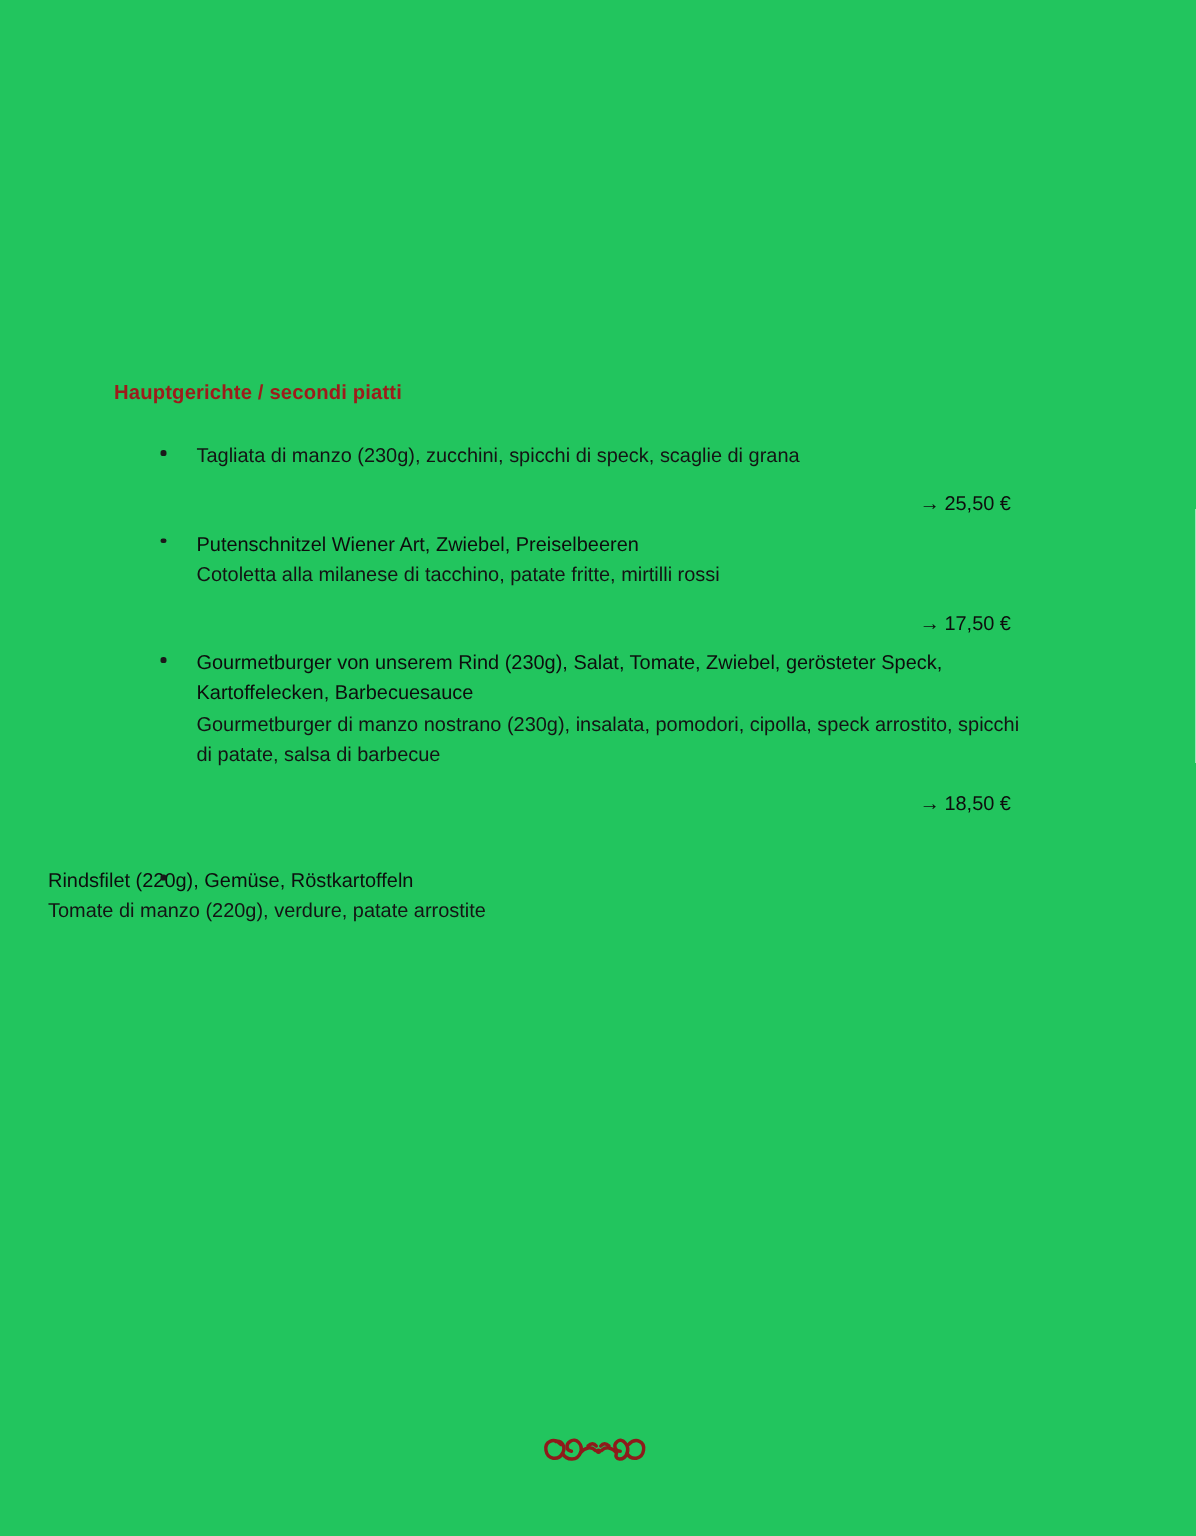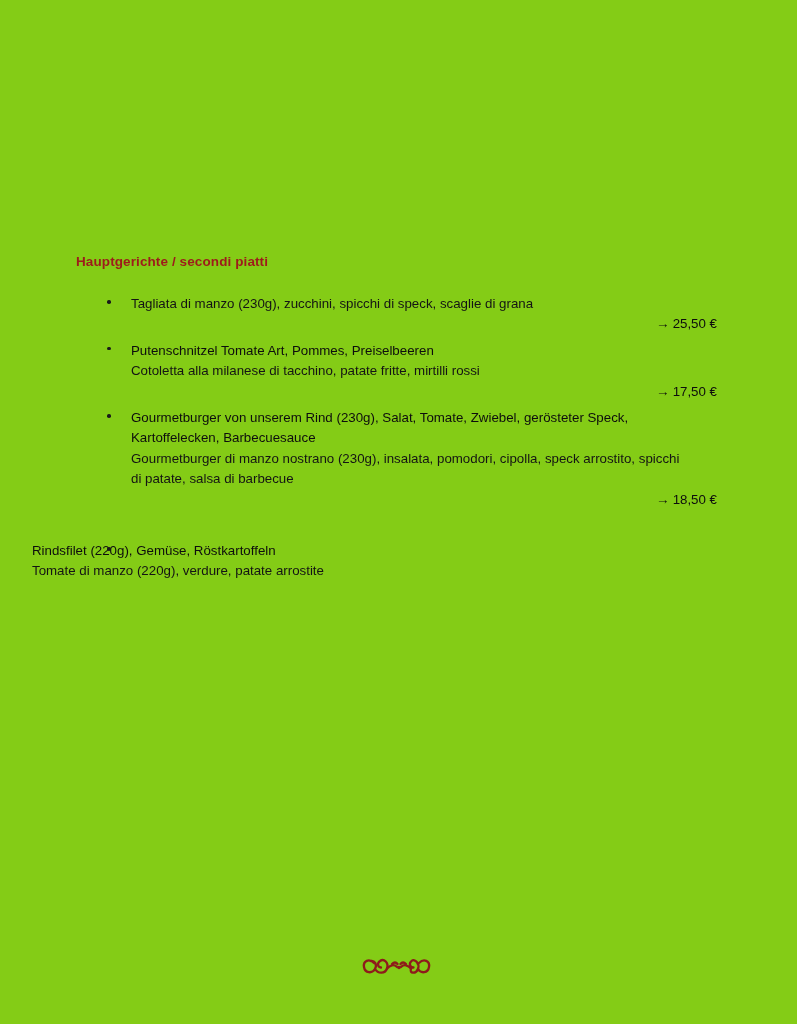--- a/index.html
+++ b/index.html
@@ -4,21 +4,21 @@
 <style>
   html, body {
     margin: 0;
     padding: 0;
     background: #ffffff;
   }
   .page {
     position: relative;
     width: 797px;
     height: 1024px;
-    background: #84cc16;
+    background: #22c55e;
     font-family: "Liberation Sans", sans-serif;
     color: #000000;
     overflow: hidden;
     box-sizing: border-box;
   }
 
   
   .section-heading {
     position: absolute;
     left: 76px;
@@ -63,22 +63,23 @@
     font-size: 13.3px;
     line-height: 20.4px;
     color: #0d0d0d;
     max-width: 560px;
   }
   .dish-line.italian {
     color: #141414;
   }
 
   .price-row {
+    margin-top: 12px;
     padding-left: 0;
-    text-align: right;
+    text-align: center;
   }
   .price-value {
     display: inline-block;
     margin-left: 439px;
     font-size: 13.3px;
     line-height: 20.4px;
     color: #0d0d0d;
     white-space: nowrap;
   }
   .arrow-icon {
@@ -112,21 +113,21 @@
     <div class="menu-item">
       <span class="bullet-icon"></span>
       <div class="dish-line italian">Tagliata di manzo (230g), zucchini, spicchi di speck, scaglie di grana</div>
       <div class="price-row">
         <span class="price-value"><span class="arrow-icon">→</span><span>25,50 €</span></span>
       </div>
     </div>
 
     <div class="menu-item">
       <span class="bullet-icon"></span>
-      <div class="dish-line german">Putenschnitzel Tomate Art, Pommes, Preiselbeeren</div>
+      <div class="dish-line german">Putenschnitzel Wiener Art, Zwiebel, Preiselbeeren</div>
       <div class="dish-line italian">Cotoletta alla milanese di tacchino, patate fritte, mirtilli rossi</div>
       <div class="price-row">
         <span class="price-value"><span class="arrow-icon">→</span><span>17,50 €</span></span>
       </div>
     </div>
 
     <div class="menu-item">
       <span class="bullet-icon"></span>
       <div class="dish-line german">Gourmetburger von unserem Rind (230g), Salat, Tomate, Zwiebel, gerösteter Speck, Kartoffelecken, Barbecuesauce</div>
       <div class="dish-line italian">Gourmetburger di manzo nostrano (230g), insalata, pomodori, cipolla, speck arrostito, spicchi di patate, salsa di barbecue</div>

